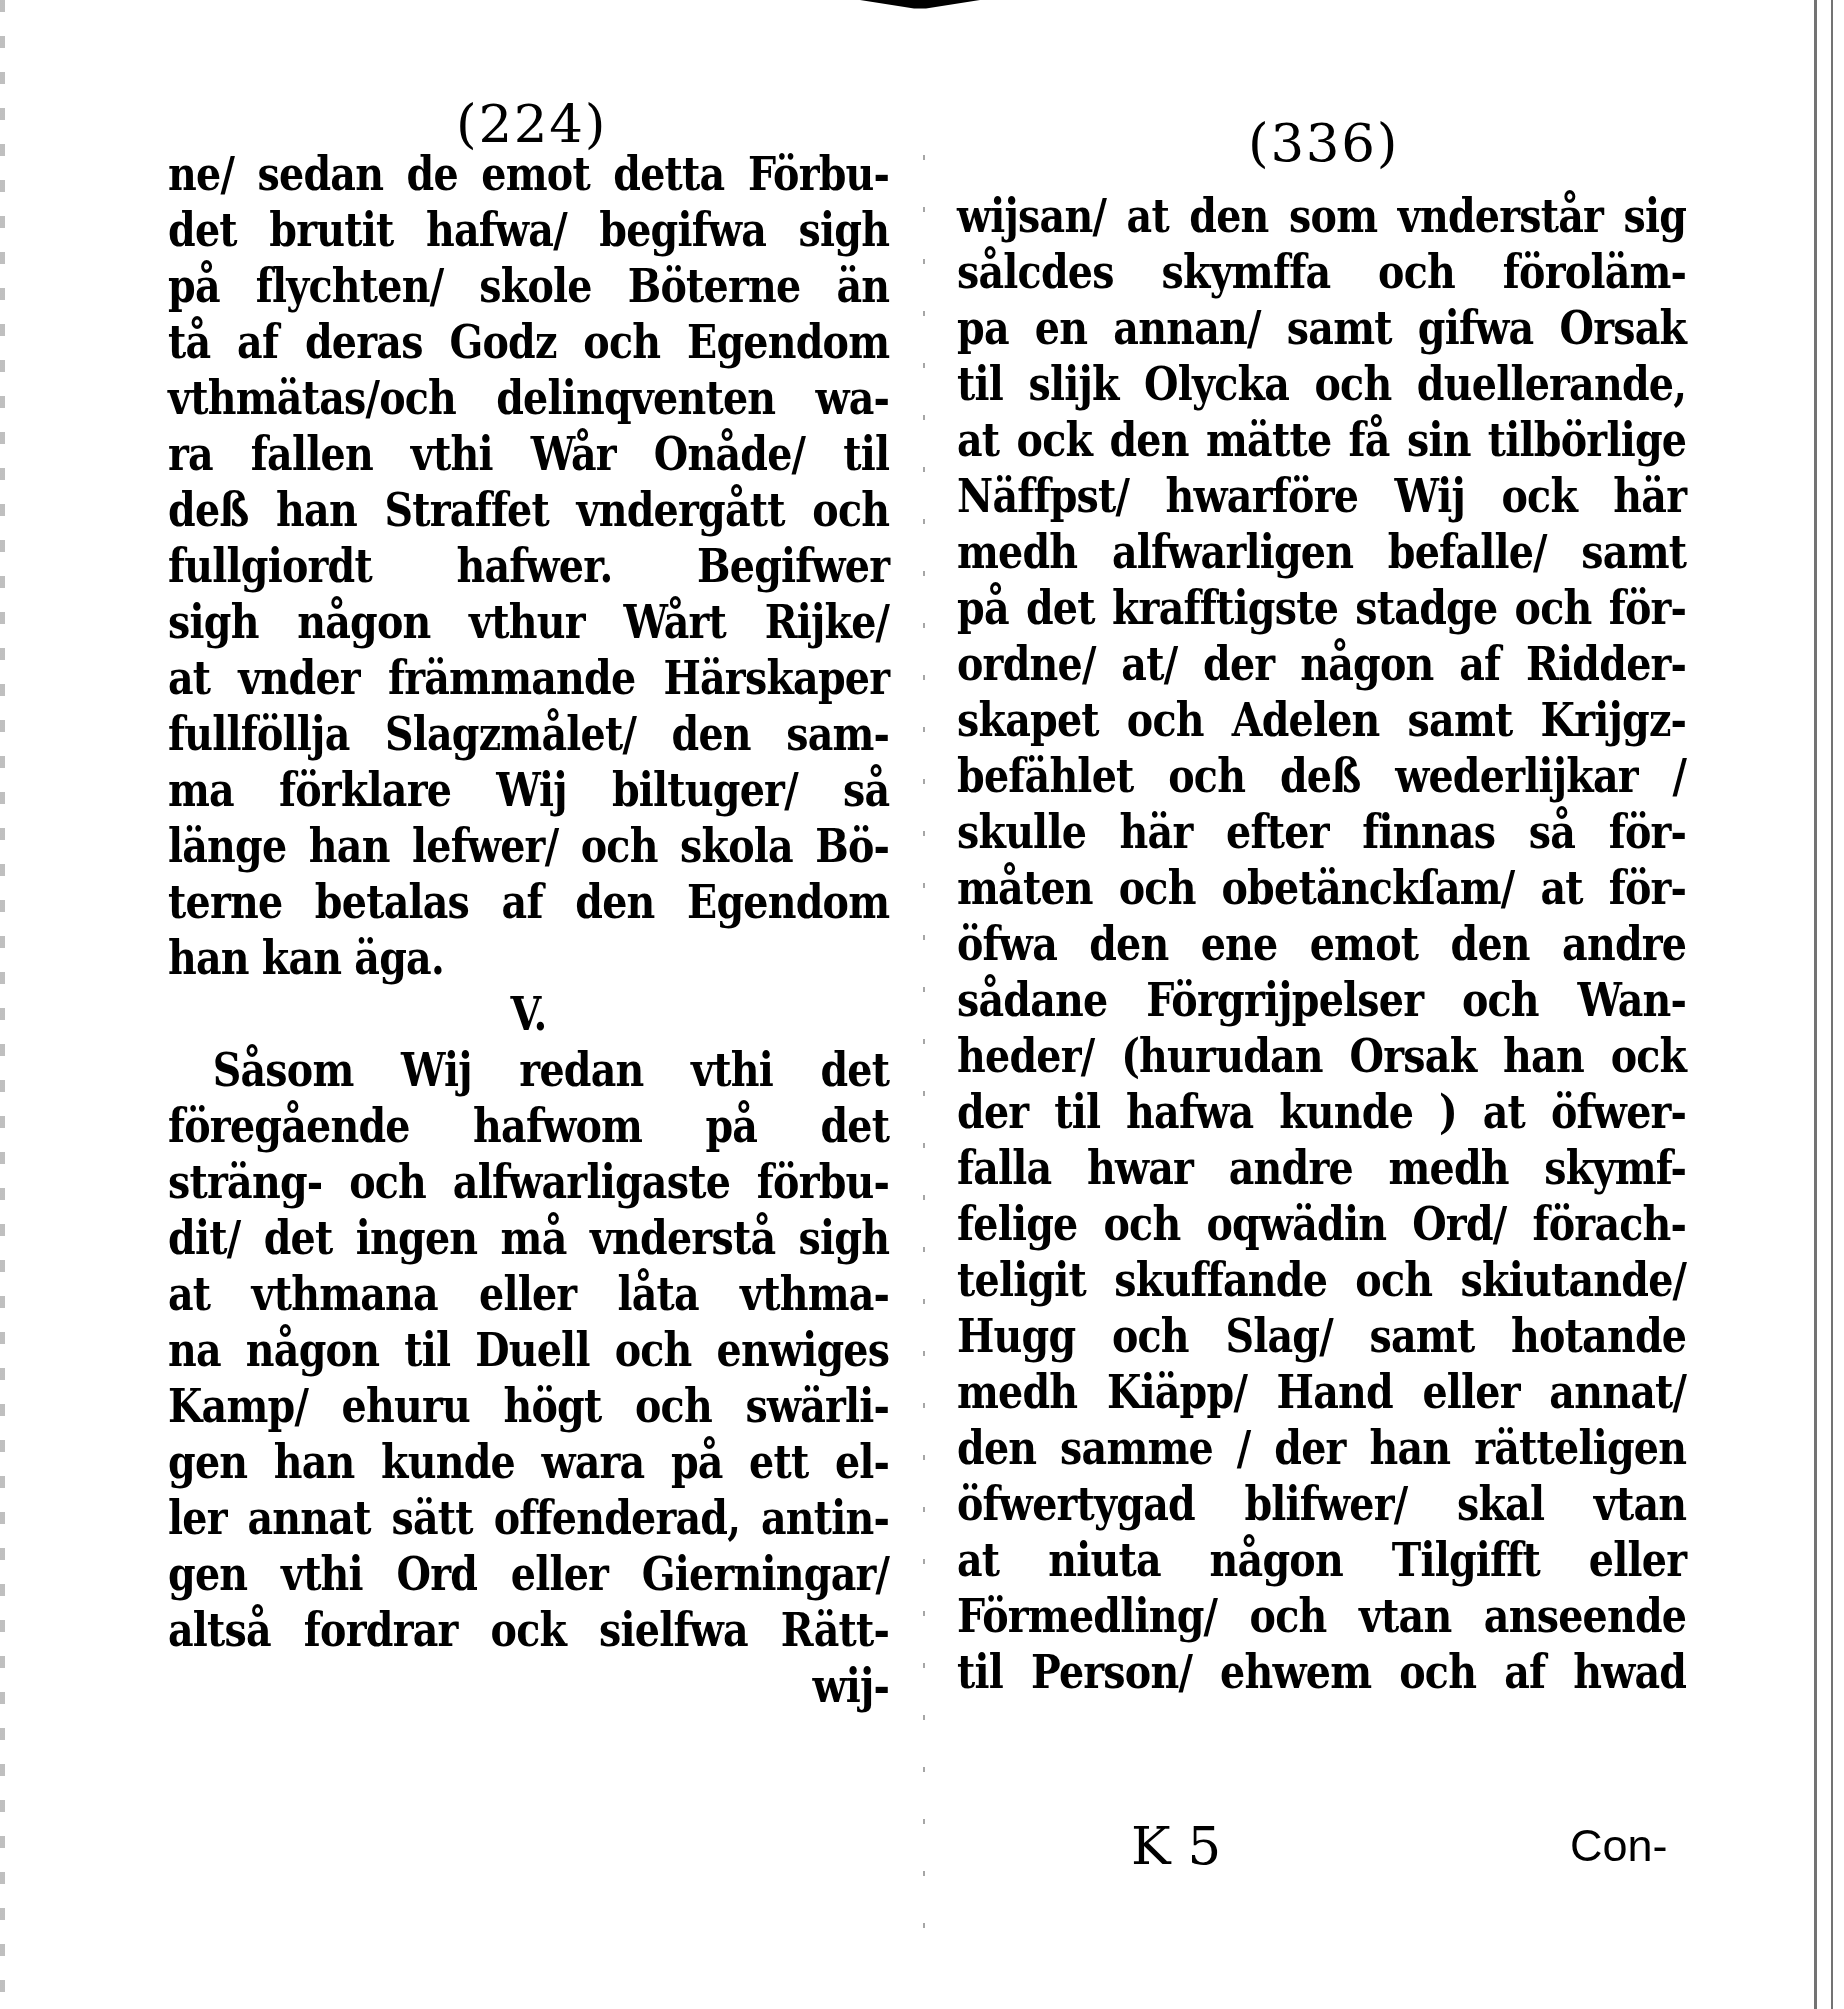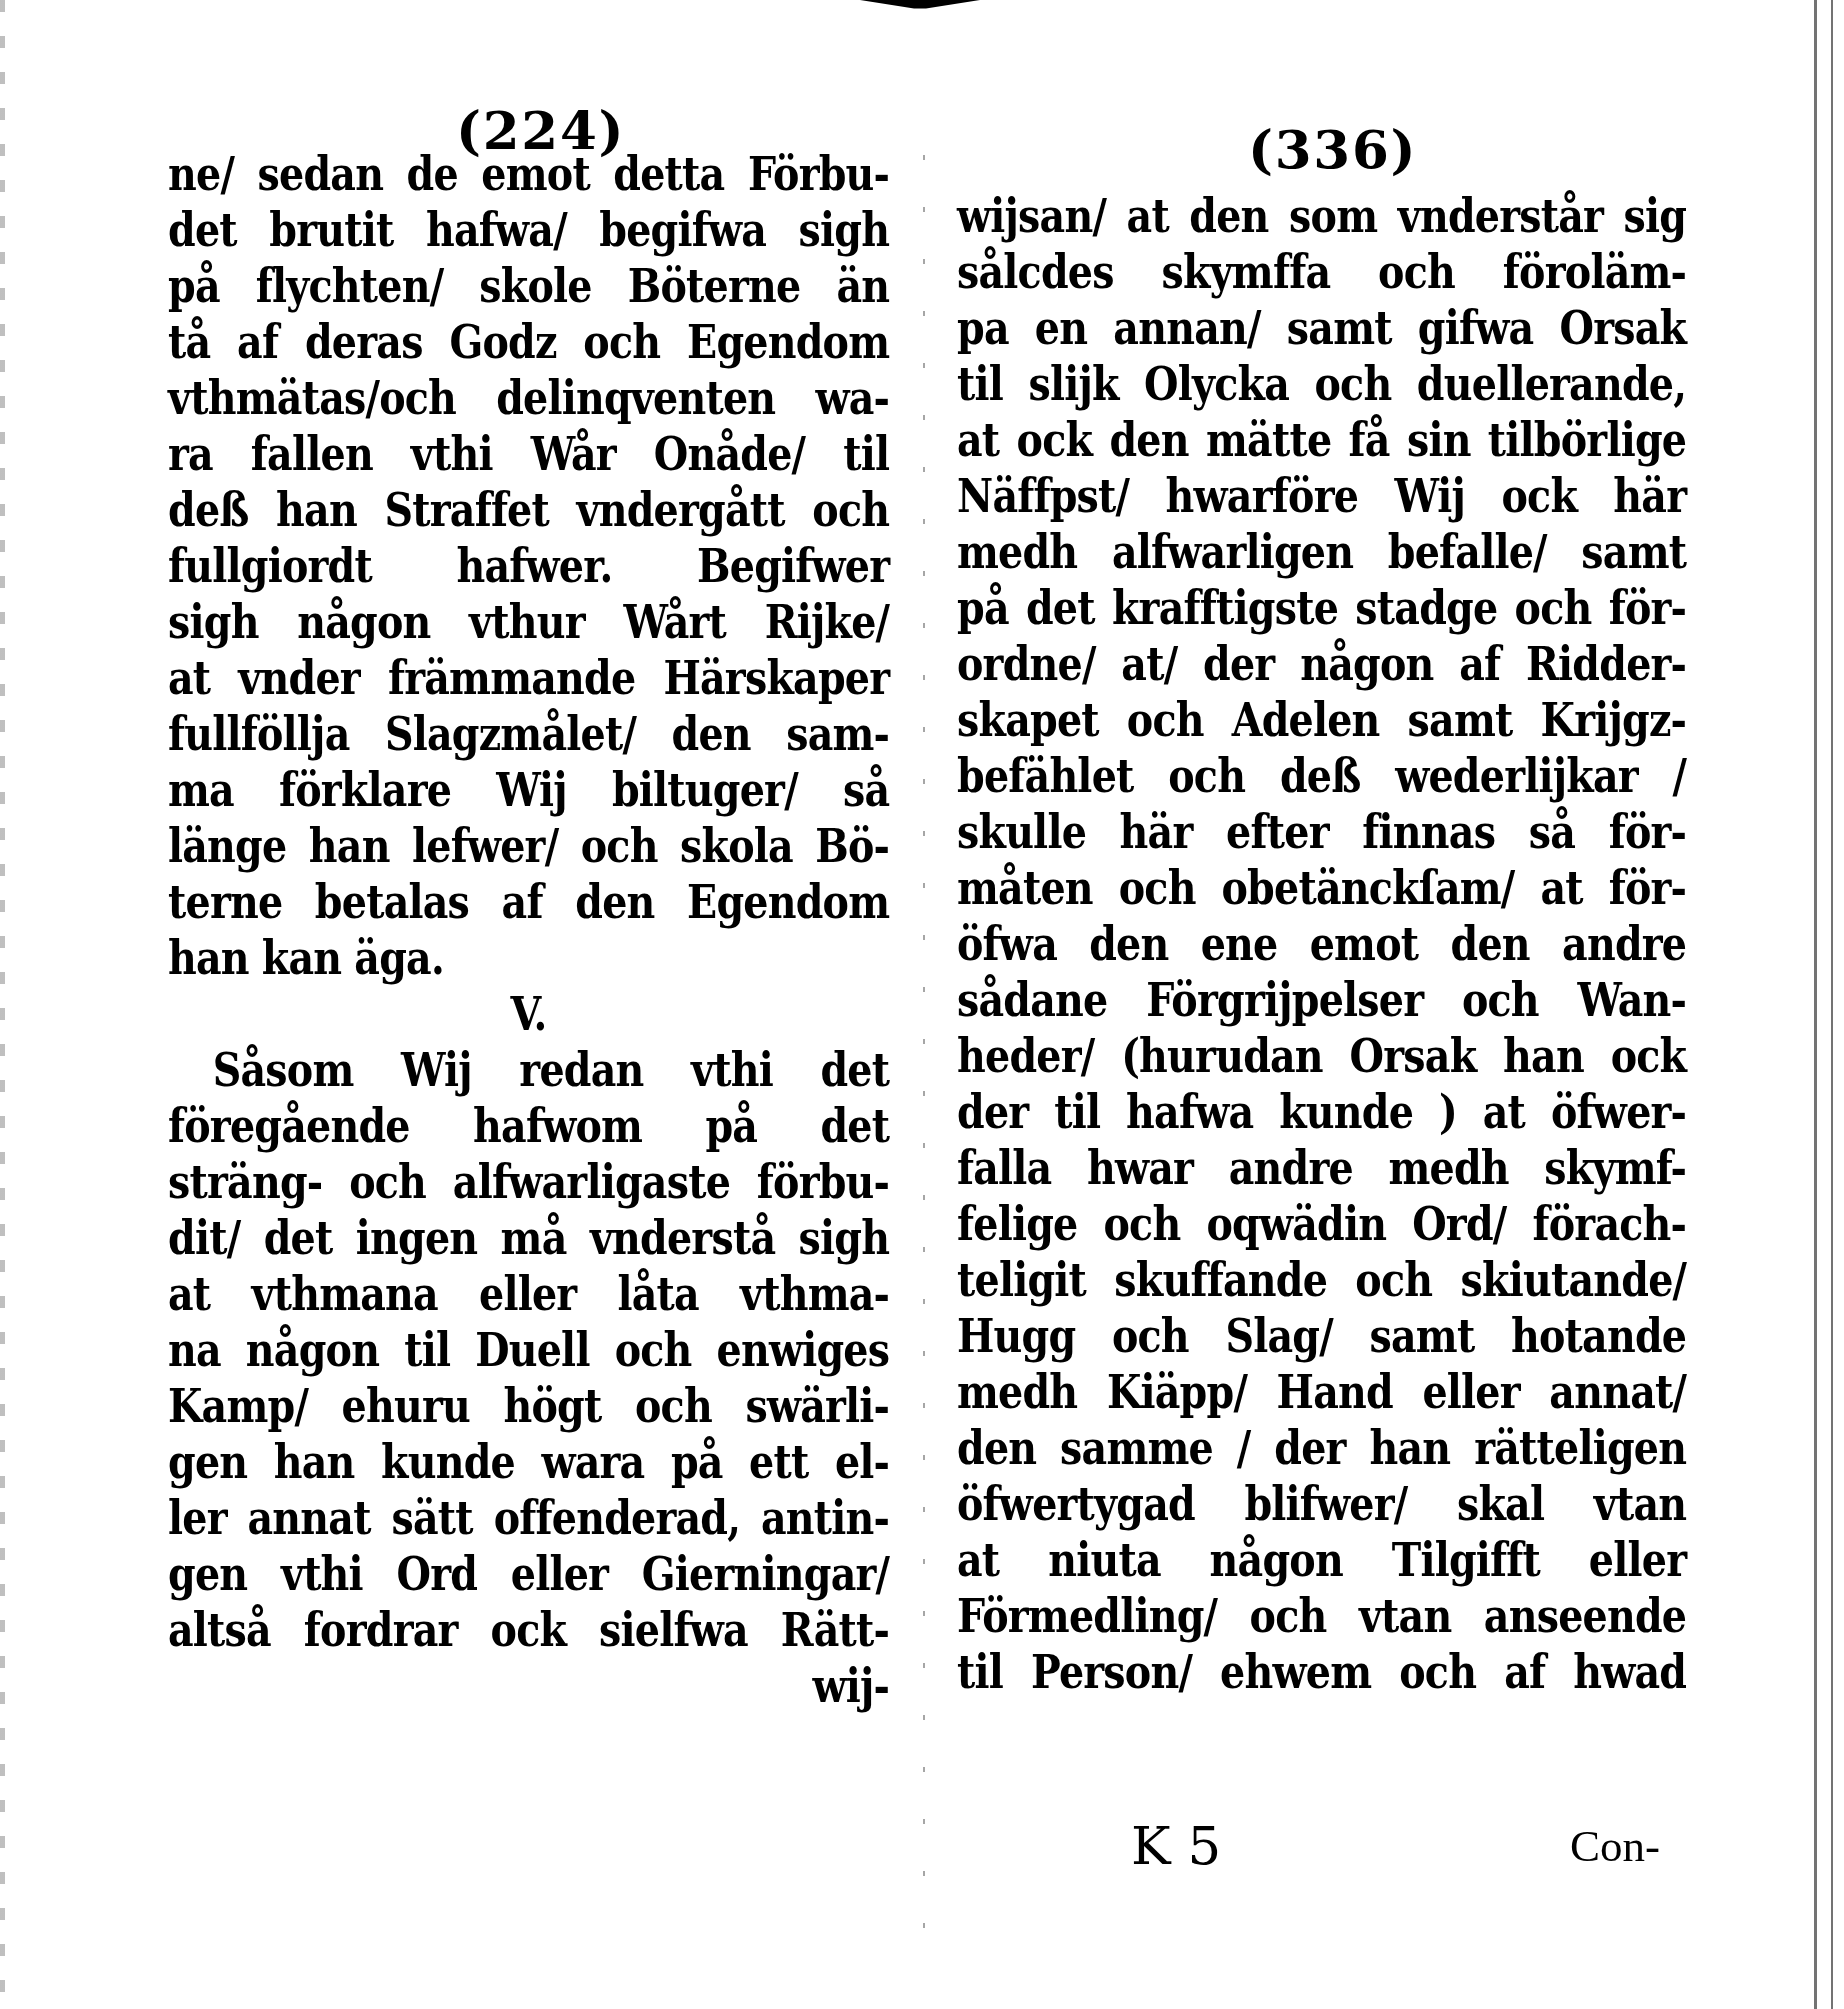--- a/index.html
+++ b/index.html
@@ -4,40 +4,39 @@
 <style>
   html, body { margin: 0; padding: 0; }
   body {
     width: 1845px; height: 2010px; background: #ffffff; position: relative; overflow: hidden;
     font-family: "DejaVu Serif", serif; color: #000;
   }
   .page { position: absolute; top: 0; }
   .page-left { left: 0; width: 921px; height: 2010px; }
   .page-right { left: 921px; width: 924px; height: 2010px; }
   .folio {
-    position: absolute; font-family: "DejaVu Serif", serif; font-size: 53px; font-weight: bold;
+    position: absolute; font-family: "DejaVu Serif", serif; font-size: 53px; font-weight: normal;
     letter-spacing: 1.7px;
-    margin-top: 6px;
   }
   .page-left .folio { left: 456px; top: 93px; }
   .lines { position: absolute; margin: 0; padding: 0; list-style: none; }
   .lines li {
     height: 56px; line-height: 56px; font-size: 46px; font-weight: bold;
     white-space: nowrap; text-align: justify; text-align-last: justify;
     font-family: "DejaVu Serif", serif; letter-spacing: -0.9px; transform: scaleX(0.86); transform-origin: left center;
     width: 116%;
   }
   .left-lines { left: 168px; top: 146px; width: 723px; }
   .right-lines { left: 957px; top: 188px; width: 731px; }
   .lines li.short { text-align-last: left; }
   .lines li.right-aligned { text-align: right; text-align-last: right; }
   .lines li.section { text-align: center; text-align-last: center; }
   .lines li.indent { padding-left: 52px; box-sizing: border-box; }
   .sig { position: absolute; font-size: 53px; font-weight: normal; font-family: "DejaVu Serif", serif; }
-  .catch { position: absolute; font-size: 45px; font-family: Liberation Serif, serif; }
+  .catch { position: absolute; font-size: 45px; font-family: Liberation Sans, sans-serif; }
   .smudge {
     position: absolute; left: 860px; top: 0; width: 120px; height: 8.6px;
     background: #000; clip-path: polygon(0 0, 100% 0, 55% 100%, 45% 100%);
   }
   .gutter {
     position: absolute; left: 923px; top: 155px; width: 1.7px; height: 1807px;
     background: repeating-linear-gradient(to bottom, #000 0 5.2px, transparent 5.2px 52px);
     opacity: 0.35;
   }
   .edge-left {

